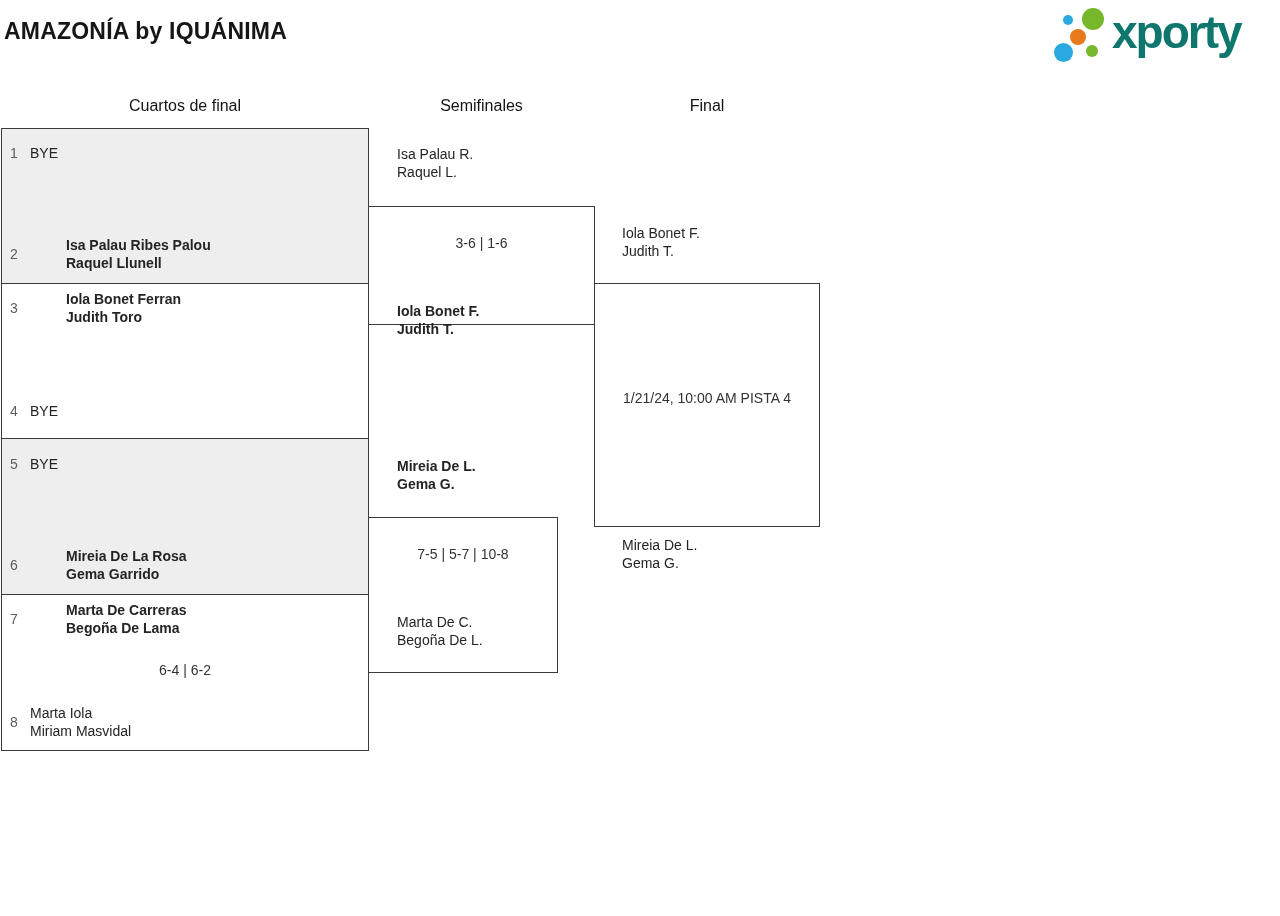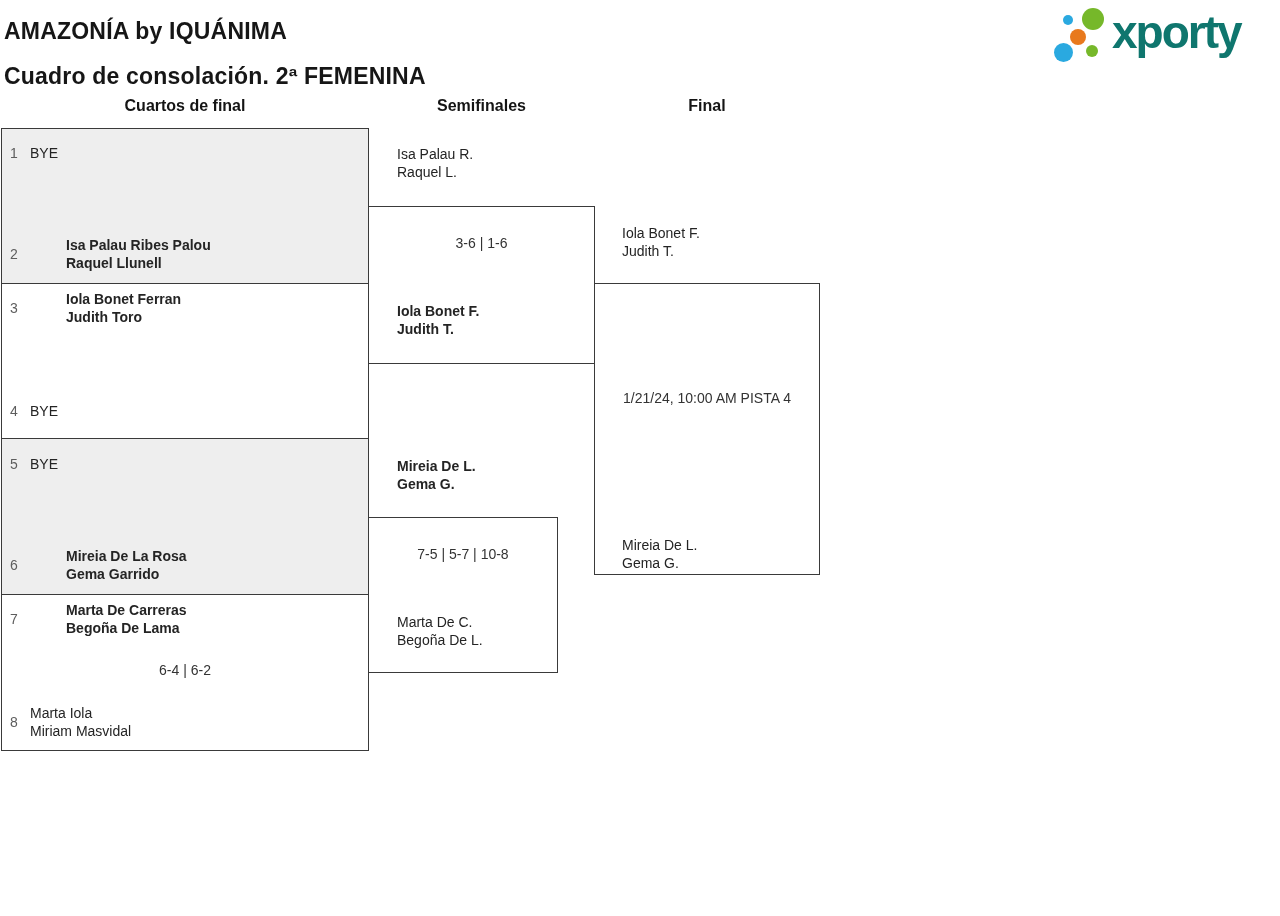--- a/index.html
+++ b/index.html
@@ -16,21 +16,21 @@
   .dot { position:absolute; border-radius:50%; }
   .dot-blue-small  { left:18px; top:15px; width:10px; height:10px; background:#2aa9e0; }
   .dot-green-large { left:37px; top:8px;  width:22px; height:22px; background:#76b82a; }
   .dot-orange     { left:25px; top:29px; width:16px; height:16px; background:#e8791d; }
   .dot-blue-large { left:9px;  top:43px; width:19px; height:19px; background:#2aa9e0; }
   .dot-green-small{ left:41px; top:45px; width:12px; height:12px; background:#76b82a; }
   .logo-word { position:absolute; left:67px; top:6px; font-size:46px; line-height:52px;
                font-weight:700; letter-spacing:-2px; color:#0f766e; }
 
   
-  .round-header { position:absolute; top:97px; text-align:center; font-size:16px; font-weight:700; color:#141414; }
+  .round-header { position:absolute; top:97px; text-align:center; font-size:16px; font-weight:400; color:#141414; }
   .rh-qf { left:1px;   width:368px; }
   .rh-sf { left:368px; width:227px; }
   .rh-f  { left:594px; width:226px; }
 
   
   .mbox { position:absolute; border:1px solid #3a3a3a; background:#ffffff; }
   .mbox.shaded { background:#eeeeee; }
   .qbox { left:1px; width:368px; }
 
   .trow { position:absolute; left:8px; right:8px; display:flex; align-items:center; gap:8px; }
@@ -47,21 +47,20 @@
 
   .schedule { position:absolute; left:0; right:0; top:106px; text-align:center; font-size:14px; color:#333333; }
 </style>
 </head>
 <body>
 
 <div class="canvas">
 
   <div class="titles">
     <div class="title-line">AMAZONÍA by IQUÁNIMA</div>
-    <div class="title-line">Cuadro de consolación. 2ª FEMENINA</div>
   </div>
 
   <div class="logo">
     <span class="dot dot-blue-small"></span>
     <span class="dot dot-green-large"></span>
     <span class="dot dot-orange"></span>
     <span class="dot dot-blue-large"></span>
     <span class="dot dot-green-small"></span>
     <span class="logo-word">xporty</span>
   </div>
@@ -134,21 +133,21 @@
         <span>Miriam Masvidal</span>
       </div>
     </div>
   </div>
 
   <div class="team-label" style="left:377px;top:145px">
     <span>Isa Palau R.</span>
     <span>Raquel L.</span>
   </div>
 
-  <div class="mbox" style="left:368px;top:206px;width:227px;height:158px">
+  <div class="mbox" style="left:368px;top:206px;width:227px;height:119px">
     <div class="score" style="top:28px">3-6 | 1-6</div>
   </div>
   <div class="team-label bold" style="left:377px;top:302px">
     <span>Iola Bonet F.</span>
     <span>Judith T.</span>
   </div>
 
   <div class="team-label bold" style="left:377px;top:457px">
     <span>Mireia De L.</span>
     <span>Gema G.</span>
@@ -160,21 +159,21 @@
   <div class="team-label" style="left:377px;top:613px">
     <span>Marta De C.</span>
     <span>Begoña De L.</span>
   </div>
 
   <div class="team-label" style="left:602px;top:224px">
     <span>Iola Bonet F.</span>
     <span>Judith T.</span>
   </div>
 
-  <div class="mbox" style="left:594px;top:283px;width:226px;height:292px">
+  <div class="mbox" style="left:594px;top:283px;width:226px;height:244px">
     <div class="schedule">1/21/24, 10:00 AM PISTA 4</div>
   </div>
 
   <div class="team-label" style="left:602px;top:536px">
     <span>Mireia De L.</span>
     <span>Gema G.</span>
   </div>
 
 </div>
 

